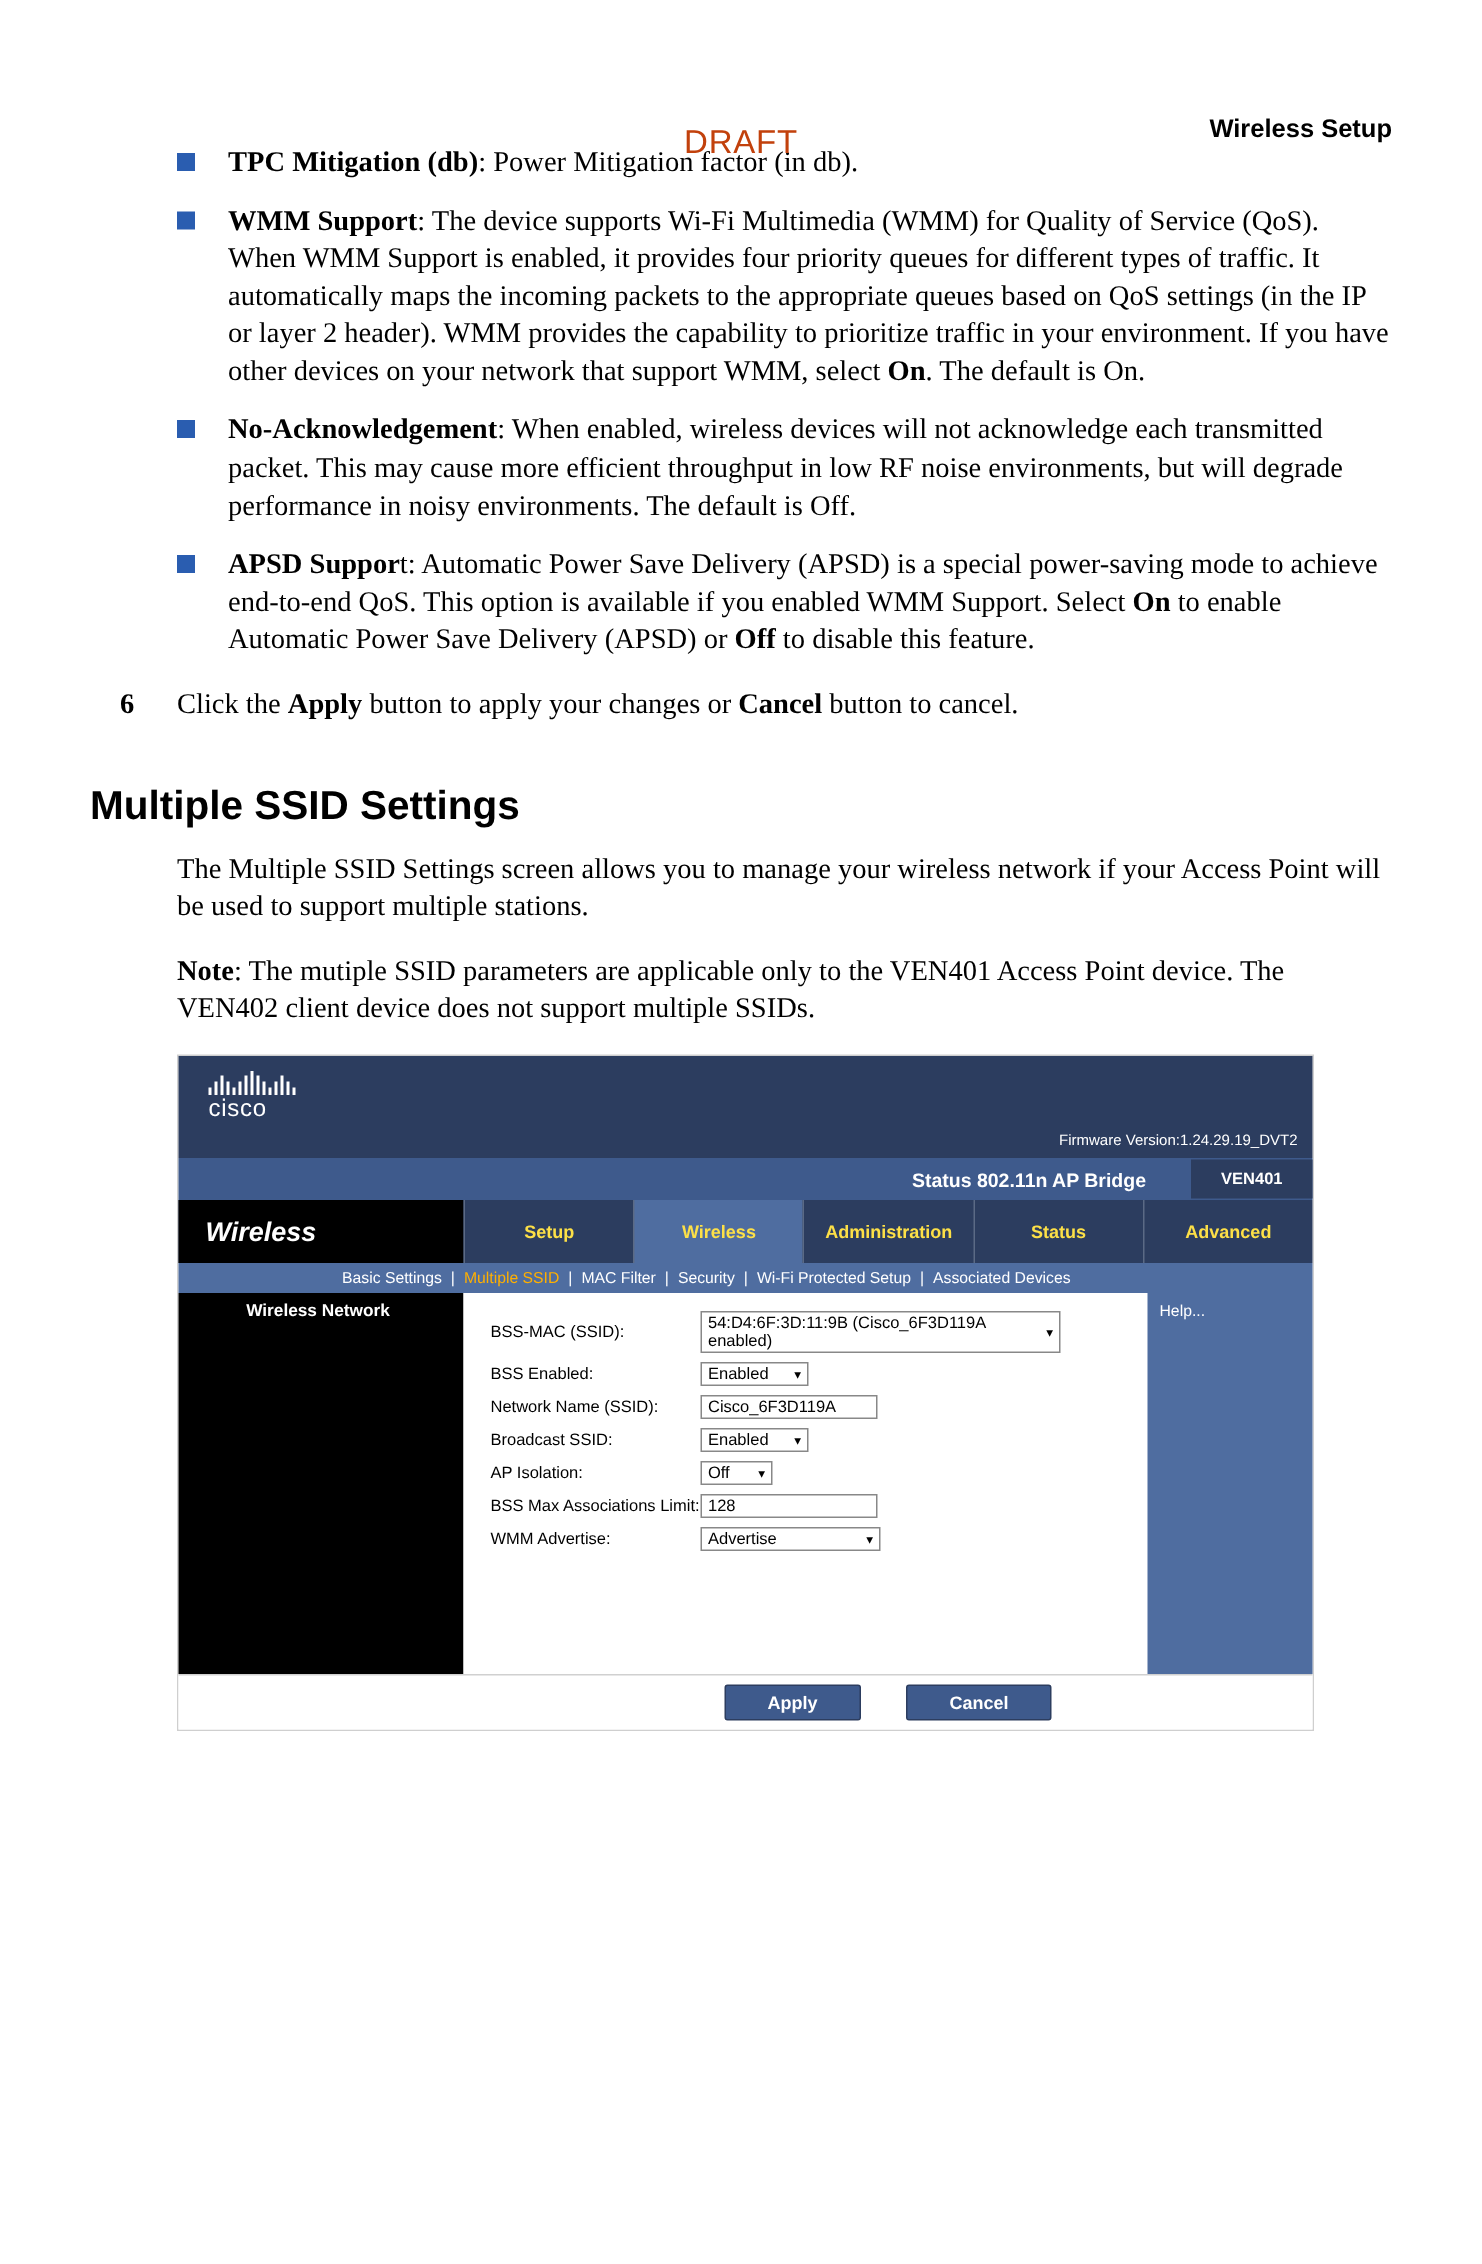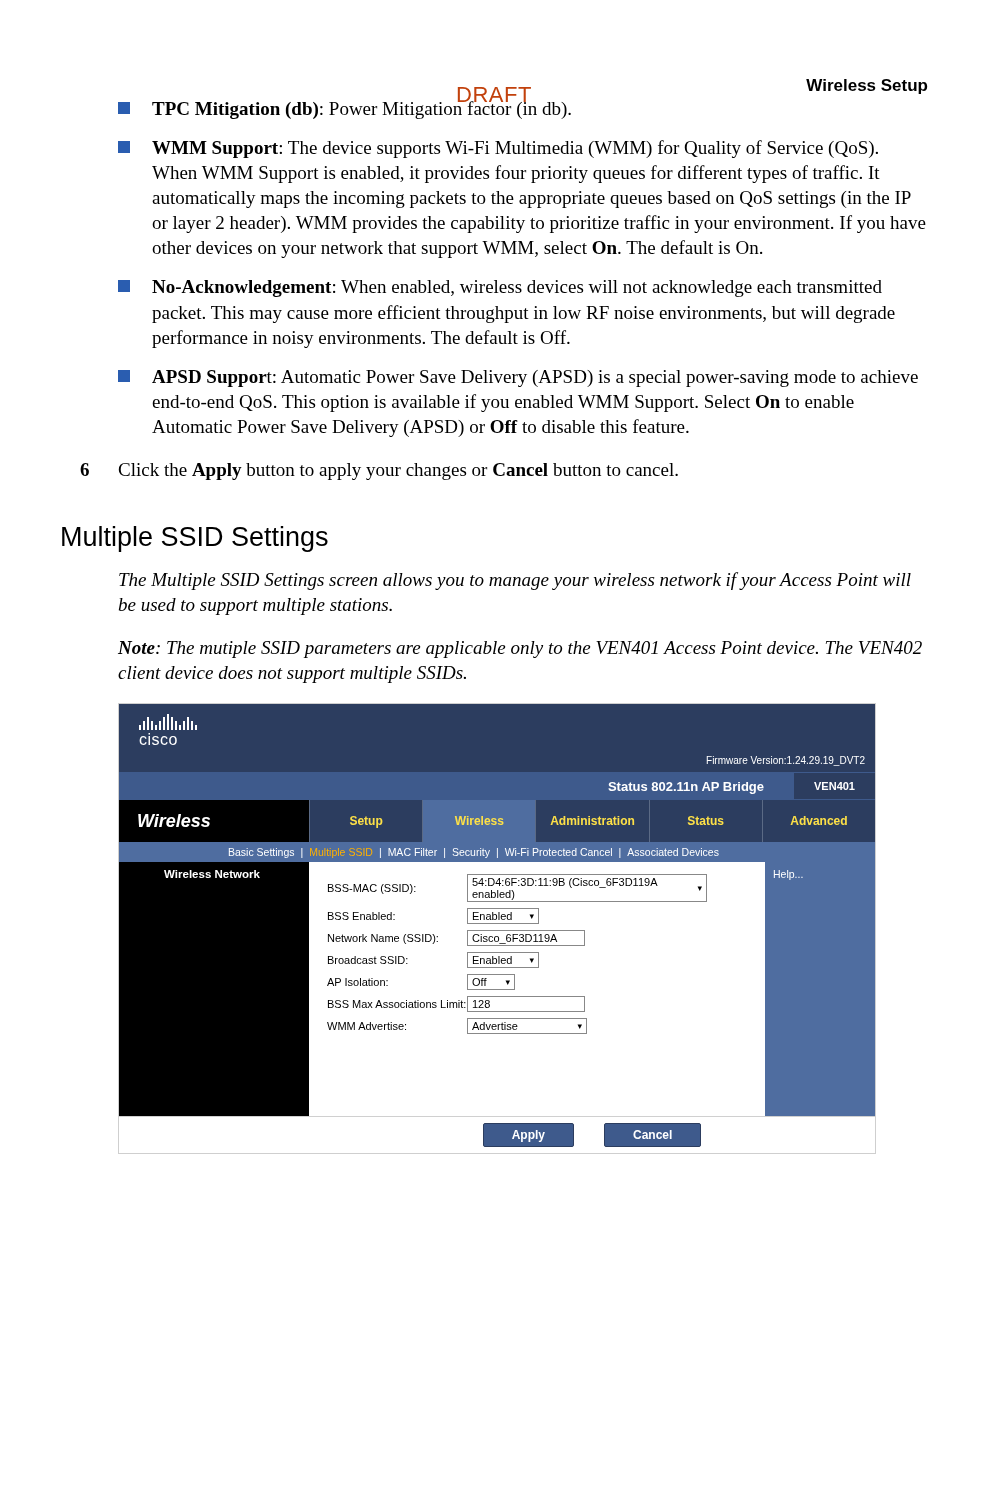--- a/index.html
+++ b/index.html
@@ -68,26 +68,26 @@
     flex: 0 0 auto;
     width: 34px;
     font-weight: bold;
     font-family: Georgia, serif;
     font-size: 19px;
     margin-right: 4px;
   }
   .step-text { flex: 1 1 auto; }
   .heading {
     font-family: Arial, sans-serif;
-    font-weight: normal;
+    font-weight: bold;
     font-size: 27px;
     margin-top: 40px;
     margin-bottom: 14px;
   }
-  .para { margin: 0 0 18px 0; font-style: italic; }
+  .para { margin: 0 0 18px 0; }
   b { font-weight: bold; }
 
   
   .ui-shot {
     width: 756px;
     margin-left: 58px;
     margin-top: 8px;
     font-family: Arial, sans-serif;
     font-size: 11px;
     color: #000;
@@ -338,21 +338,21 @@
     </div>
     <div class="subnav">
       <span>Basic Settings</span>
       <span class="sep">|</span>
       <span class="active">Multiple SSID</span>
       <span class="sep">|</span>
       <span>MAC Filter</span>
       <span class="sep">|</span>
       <span>Security</span>
       <span class="sep">|</span>
-      <span>Wi-Fi Protected Cancel</span>
+      <span>Wi-Fi Protected Setup</span>
       <span class="sep">|</span>
       <span>Associated Devices</span>
     </div>
     <div class="mid">
       <div class="mid-left">
         <div class="mid-left-title">Wireless Network</div>
       </div>
       <div class="mid-center">
         <div class="form-row">
           <div class="form-label">BSS-MAC (SSID):</div>

